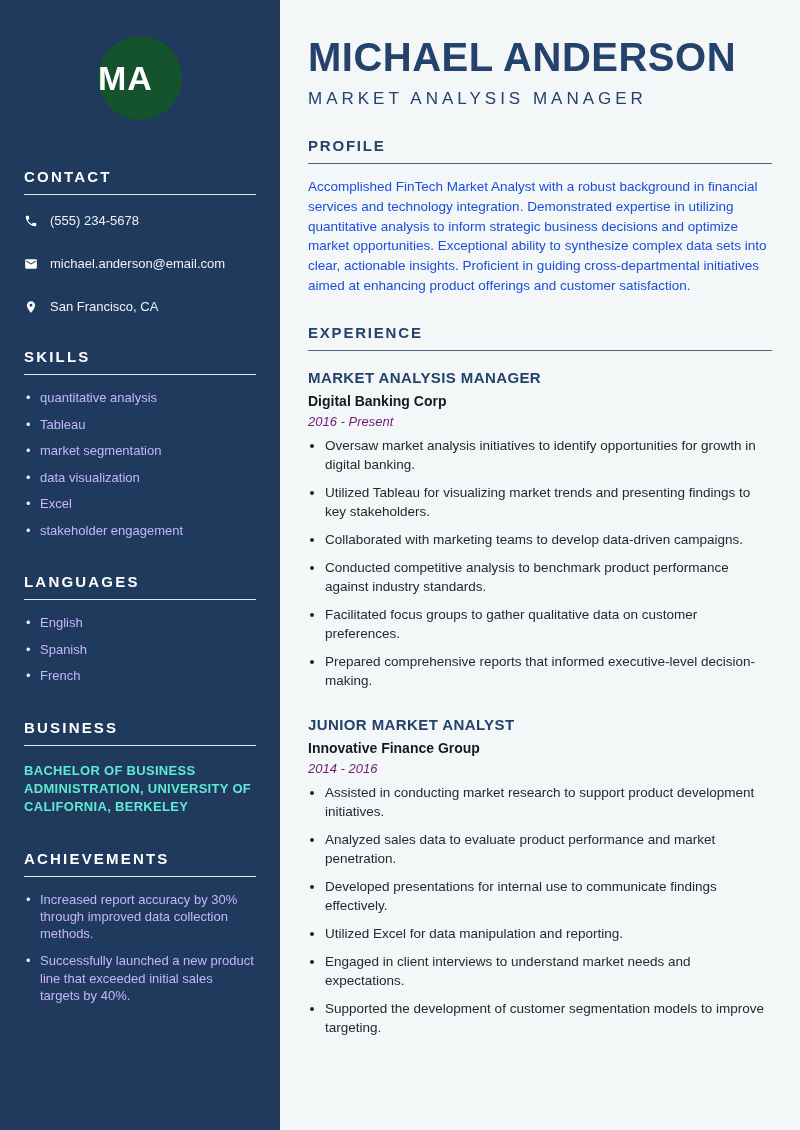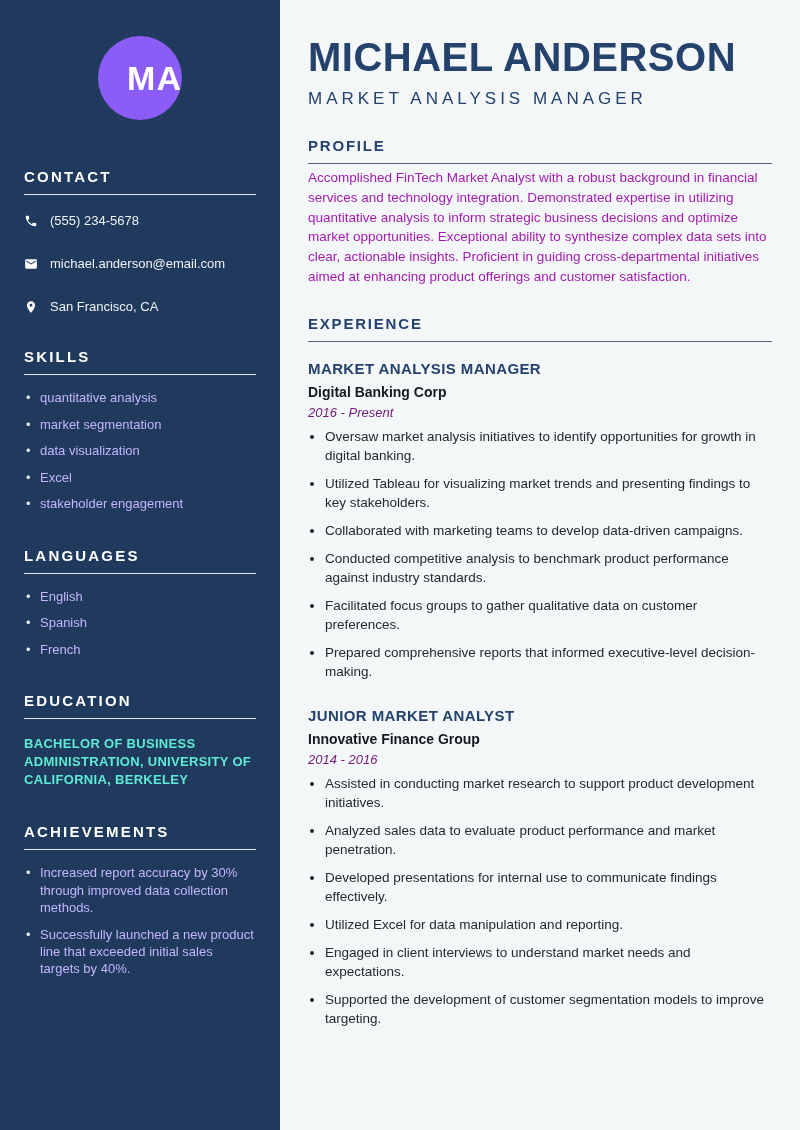--- a/index.html
+++ b/index.html
@@ -11,22 +11,22 @@
   .page { display: flex; width: 800px; height: 1130px; overflow: hidden; }
 
   
   .sidebar {
     flex: 0 0 280px; width: 280px; box-sizing: border-box;
     background: #1f3a5c; color: #eef2f6;
     padding: 36px 24px 24px 24px;
   }
   .avatar {
     width: 84px; height: 84px; border-radius: 50%;
-    background: #8b5cf6; margin: 0 auto;
-    display: flex; align-items: center; justify-content: flex-end;
+    background: #14532d; margin: 0 auto;
+    display: flex; align-items: center; justify-content: flex-start;
   }
   .avatar span { color: #ffffff; font-weight: 700; font-size: 34px; letter-spacing: 1px; }
 
   .side-sec { margin-top: 34px; }
   .side-sec.first { margin-top: 48px; }
   .side-sec h2 {
     margin: 0; font-size: 15px; font-weight: 700;
     letter-spacing: 2.2px; color: #ffffff;
   }
   .side-rule { border-bottom: 1.5px solid rgba(255,255,255,0.88); margin-top: 9px; }
@@ -62,21 +62,21 @@
     color: #24426b; letter-spacing: 4px;
   }
   .main-sec { margin-top: 28px; }
   .main-sec h3 {
     margin: 0; font-size: 15px; font-weight: 700;
     color: #24426b; letter-spacing: 1.8px;
   }
   .main-rule { border-bottom: 1px solid #51637b; margin-top: 9px; }
 
   .profile-text {
-    margin: 4px 0 0 0; font-size: 13.5px; line-height: 19.8px; color: #a21caf;
+    margin: 13px 0 0 0; font-size: 13.5px; line-height: 19.8px; color: #1d4ed8;
   }
 
   .job { margin-top: 18px; }
   .job + .job { margin-top: 26px; }
   .job .role { font-size: 15px; font-weight: 700; color: #24426b; letter-spacing: 0.4px; }
   .job .company { margin-top: 7px; font-size: 14px; font-weight: 700; color: #17191f; }
   .job .dates { margin-top: 5px; font-size: 13px; font-style: italic; color: #701a75; }
   .bullets { margin: 7px 0 0 0; padding-left: 17px; }
   .bullets li { font-size: 13.5px; line-height: 19px; color: #25282e; margin-bottom: 9px; }
 </style>
@@ -114,39 +114,40 @@
           <span>San Francisco, CA</span>
         </div>
       </div>
     </section>
 
     <section class="side-sec">
       <h2>SKILLS</h2>
       <div class="side-rule"></div>
       <ul class="side-ul">
           <li>quantitative analysis</li>
+          <li>Tableau</li>
           <li>market segmentation</li>
           <li>data visualization</li>
           <li>Excel</li>
           <li>stakeholder engagement</li>
         </ul>
     </section>
 
     <section class="side-sec">
       <h2>LANGUAGES</h2>
       <div class="side-rule"></div>
       <ul class="side-ul">
           <li>English</li>
           <li>Spanish</li>
           <li>French</li>
         </ul>
     </section>
 
     <section class="side-sec">
-      <h2>EDUCATION</h2>
+      <h2>BUSINESS</h2>
       <div class="side-rule"></div>
       <p class="degree">BACHELOR OF BUSINESS ADMINISTRATION, UNIVERSITY OF CALIFORNIA, BERKELEY</p>
     </section>
 
     <section class="side-sec">
       <h2>ACHIEVEMENTS</h2>
       <div class="side-rule"></div>
       <ul class="side-ul loose">
           <li>Increased report accuracy by 30% through improved data collection methods.</li>
           <li>Successfully launched a new product line that exceeded initial sales targets by 40%.</li>

